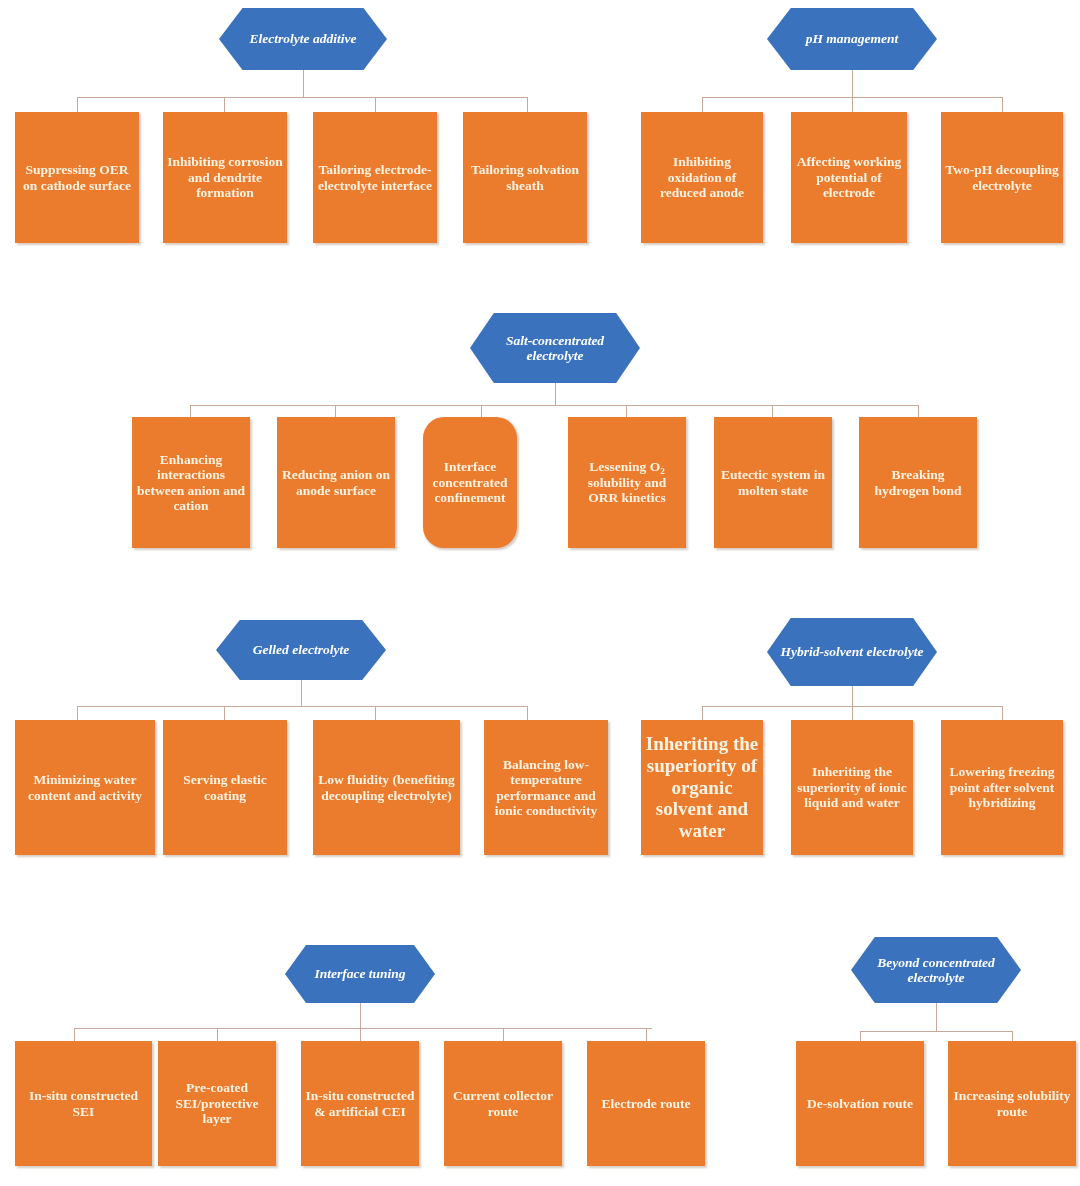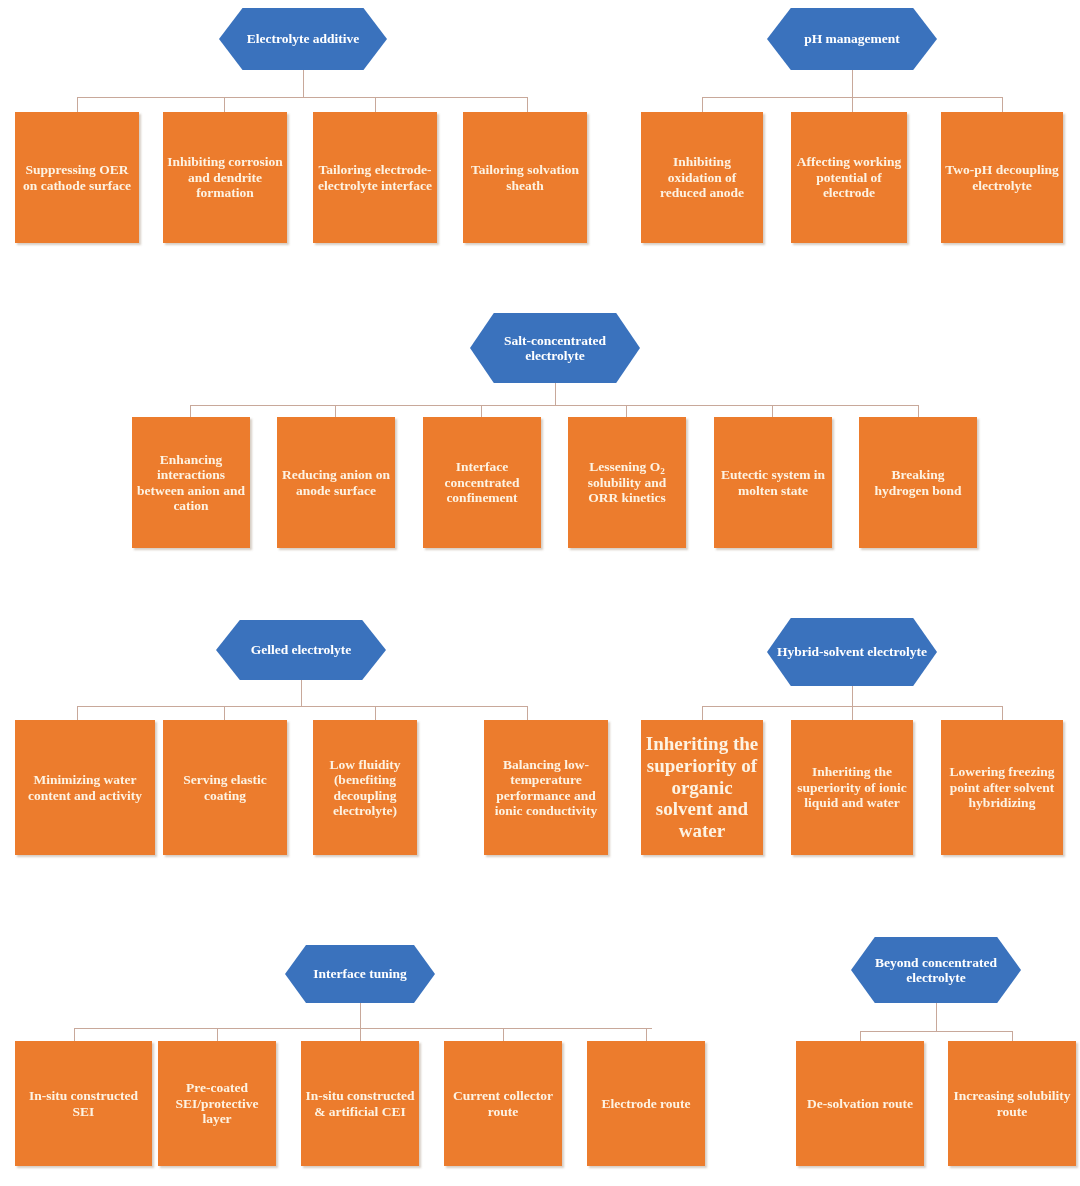--- a/index.html
+++ b/index.html
@@ -27,20 +27,21 @@
     font-weight: bold;
     display: flex;
     align-items: center;
     justify-content: center;
     text-align: center;
     line-height: 1.12;
     -webkit-clip-path: polygon(14% 0%, 86% 0%, 100% 50%, 86% 100%, 14% 100%, 0% 50%);
     clip-path: polygon(14% 0%, 86% 0%, 100% 50%, 86% 100%, 14% 100%, 0% 50%);
     box-sizing: border-box;
     padding: 0 8px;
+    font-style: italic;
   }
   .hex span {
     display: block;
     width: 100%;
   }
 
   
   .box {
     position: absolute;
     background: #ec7c2d;
@@ -128,21 +129,21 @@
   <div class="vline" style="left:626px; top:405px; height:12px;"></div>
   <div class="vline" style="left:772px; top:405px; height:12px;"></div>
   <div class="vline" style="left:918px; top:405px; height:12px;"></div>
 
   <div class="box" style="left:132px; top:417px; width:118px; height:131px; font-size:13.5px;">
     <span>Enhancing interactions between anion and cation</span>
   </div>
   <div class="box" style="left:277px; top:417px; width:118px; height:131px; font-size:13.5px;">
     <span>Reducing anion on anode surface</span>
   </div>
-  <div class="box" style="left:423px; top:417px; width:118px; height:131px; font-size:13.5px;">
+  <div class="box" style="left:423px; top:417px; width:94px; height:131px; font-size:13.5px;border-radius:21px;">
     <span>Interface concentrated confinement</span>
   </div>
   <div class="box" style="left:568px; top:417px; width:118px; height:131px; font-size:13.5px;">
     <span>Lessening O<sub>2</sub> solubility and ORR kinetics</span>
   </div>
   <div class="box" style="left:714px; top:417px; width:118px; height:131px; font-size:13.5px;">
     <span>Eutectic system in molten state</span>
   </div>
   <div class="box" style="left:859px; top:417px; width:118px; height:131px; font-size:13.5px;">
     <span>Breaking hydrogen bond</span>
@@ -157,21 +158,21 @@
   <div class="vline" style="left:224px; top:706px; height:14px;"></div>
   <div class="vline" style="left:375px; top:706px; height:14px;"></div>
   <div class="vline" style="left:527px; top:706px; height:14px;"></div>
 
   <div class="box" style="left:15px; top:720px; width:140px; height:135px; font-size:13.5px;">
     <span>Minimizing water content and activity</span>
   </div>
   <div class="box" style="left:163px; top:720px; width:124px; height:135px; font-size:13.5px;">
     <span>Serving elastic coating</span>
   </div>
-  <div class="box" style="left:313px; top:720px; width:104px; height:135px; font-size:13.5px;">
+  <div class="box" style="left:313px; top:720px; width:147px; height:135px; font-size:13.5px;">
     <span>Low fluidity (benefiting decoupling electrolyte)</span>
   </div>
   <div class="box" style="left:484px; top:720px; width:124px; height:135px; font-size:13.5px;">
     <span>Balancing low-temperature performance and ionic conductivity</span>
   </div>
 
   <div class="hex" style="left:767px; top:618px; width:170px; height:68px; font-size:13.5px;">
     <span>Hybrid-solvent electrolyte</span>
   </div>
   <div class="vline" style="left:852px; top:686px; height:20px;"></div>

